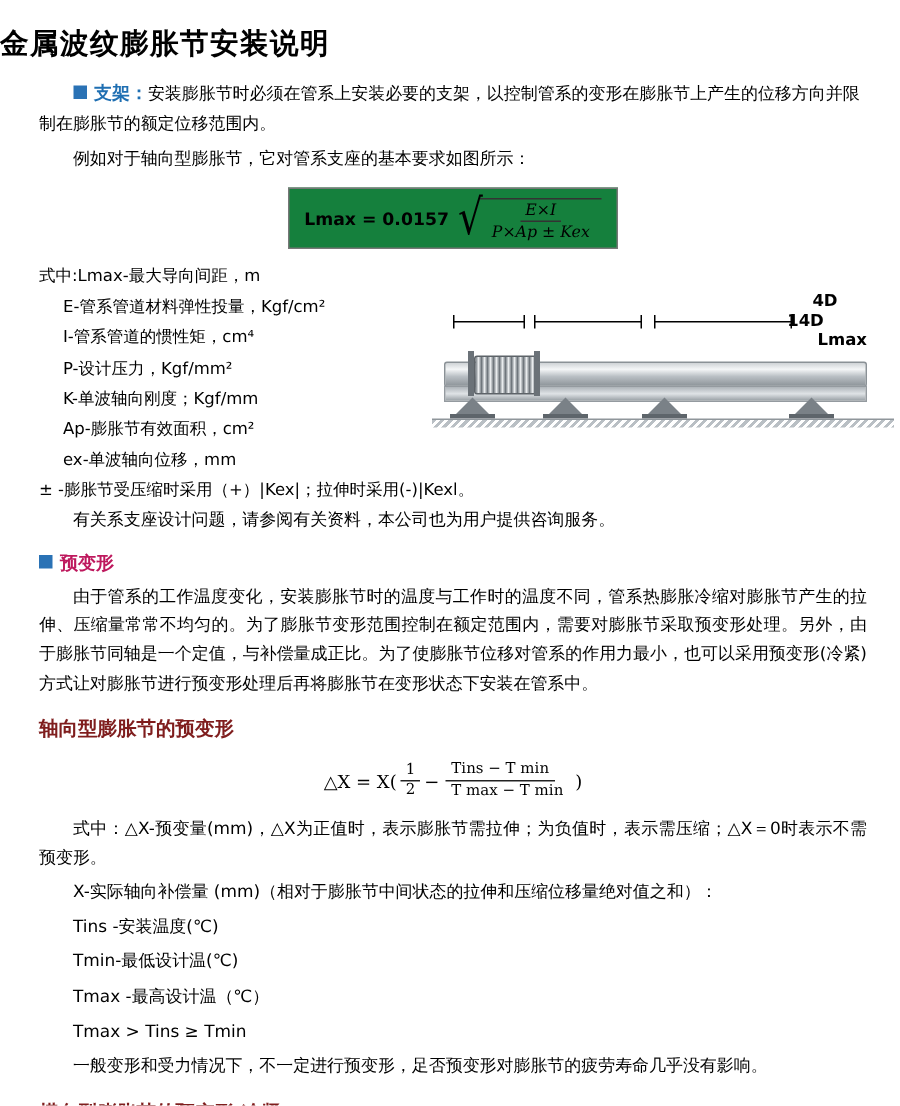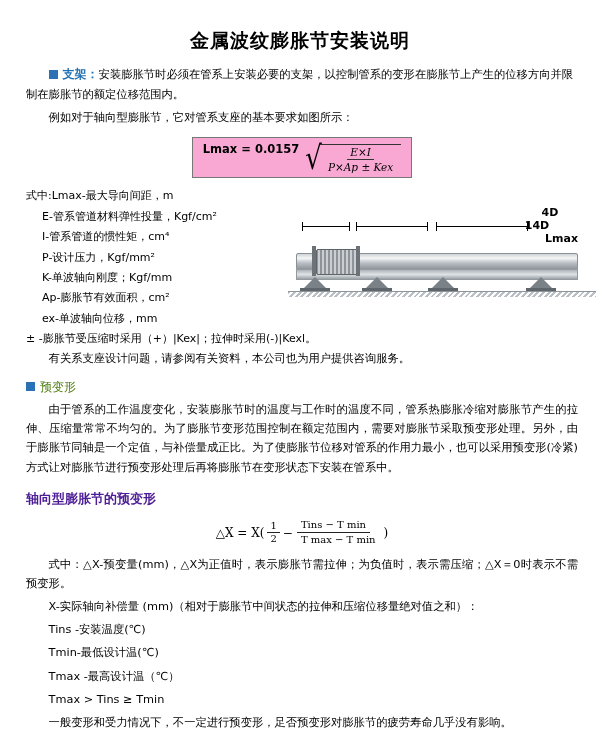--- a/index.html
+++ b/index.html
@@ -16,45 +16,44 @@
     overflow: hidden;
   }
   .page {
     position: relative;
     width: 600px;
     height: 737px;
     padding: 0;
     box-sizing: border-box;
   }
   .doc-title {
-    text-align: center;
     font-size: 19px;
     font-weight: bold;
     letter-spacing: 1px;
-    margin: 28px 0 10px 0;
+    margin: 16px 0 10px 0;
     font-family: Liberation Serif, serif;
   }
   .body-wrap {
     padding: 0 22px 0 26px;
   }
   p.para {
     margin: 0 0 3px 0;
     line-height: 1.72;
     font-size: 11.3px;
     text-align: justify;
     text-justify: inter-ideograph;
   }
   p.indent {
     text-indent: 2em;
   }
   .sec-head {
     margin: 9px 0 4px 0;
     font-size: 12px;
-    font-weight: normal;
-    color: #4d7c0f;
+    font-weight: bold;
+    color: #be185d;
     line-height: 1.5;
   }
   .sec-head .sq {
     display: inline-block;
     width: 9px;
     height: 9px;
     background: #2a72b5;
     margin-right: 5px;
     vertical-align: middle;
     position: relative;
@@ -75,38 +74,38 @@
     display: inline-block;
     width: 9px;
     height: 9px;
     background: #2a72b5;
     margin-right: 5px;
     vertical-align: middle;
     position: relative;
     top: -1px;
   }
   .sub-head {
-    color: #4c1d95;
+    color: #7f1d1d;
     font-size: 13px;
     font-weight: bold;
     margin: 12px 0 6px 0;
     line-height: 1.5;
   }
   .formula-box {
     display: flex;
     justify-content: center;
     margin: 10px 0 8px 0;
   }
   .formula-1 {
     border: 1px solid #777;
     padding: 4px 10px 4px 10px;
     display: inline-flex;
-    align-items: flex-start;
+    align-items: center;
     font-size: 11px;
-    background: #f9a8d4;
+    background: #15803d;
   }
   .fml-label {
     font-weight: bold;
     font-size: 11.5px;
     margin-right: 6px;
     white-space: nowrap;
   }
   .sqrt {
     display: inline-flex;
     align-items: center;

